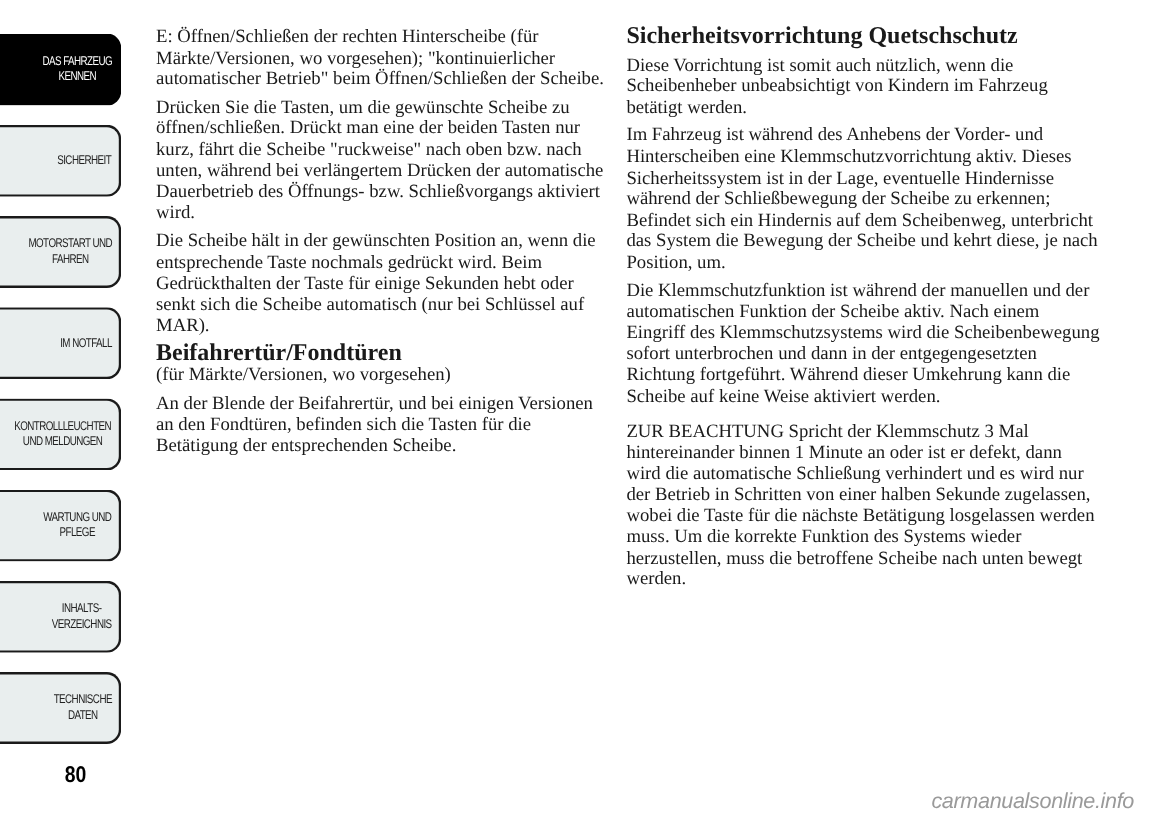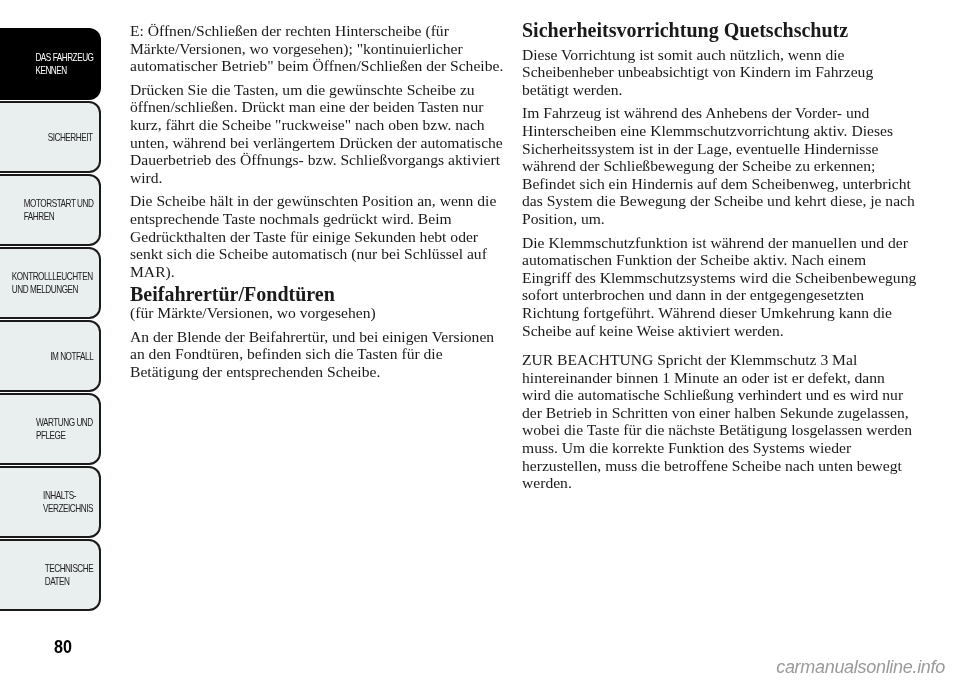--- a/index.html
+++ b/index.html
@@ -2,25 +2,25 @@
 <html><head>
 <meta charset="utf-8">
 <style>
   html, body { margin:0; padding:0; }
   body {
     width:960px; height:686px; background:#ffffff; position:relative; overflow:hidden;
     font-family:"Liberation Serif", "DejaVu Serif", serif; color:#1a1a1a;
   }
   .tabs { position:absolute; left:0; top:28px; width:101px; }
   .tab {
-    position:relative; height:72px; margin-bottom:1px;
+    position:relative; height:60px; margin-bottom:16px;
     background:#e9eeee; border:2px solid #1a1a1a; border-left:none;
     border-radius:0 12px 12px 0; box-sizing:border-box;
     display:flex; align-items:center; justify-content:flex-end;
-    padding-right:6px; text-align:left;
+    padding-right:6px; text-align:center;
   }
   .tab.active { background:#000; border-color:#000; }
   .tab-label {
     font-family:"Liberation Sans Narrow", "Liberation Sans", sans-serif;
     font-size:10.5px; line-height:13px; letter-spacing:-0.6px;
     transform:scaleX(0.78); transform-origin:right center;
     color:#222; white-space:pre-line; text-transform:uppercase;
   }
   .tab.active .tab-label { color:#fff; }
   .page-number {
@@ -48,25 +48,25 @@
 KENNEN</span>
   </div>
   <div class="tab">
     <span class="tab-label">SICHERHEIT</span>
   </div>
   <div class="tab">
     <span class="tab-label">MOTORSTART UND
 FAHREN</span>
   </div>
   <div class="tab">
+    <span class="tab-label">IM NOTFALL</span>
+  </div>
+  <div class="tab">
     <span class="tab-label">KONTROLLLEUCHTEN
 UND MELDUNGEN</span>
-  </div>
-  <div class="tab">
-    <span class="tab-label">IM NOTFALL</span>
   </div>
   <div class="tab">
     <span class="tab-label">WARTUNG UND
 PFLEGE</span>
   </div>
   <div class="tab">
     <span class="tab-label">INHALTS-
 VERZEICHNIS</span>
   </div>
   <div class="tab">

